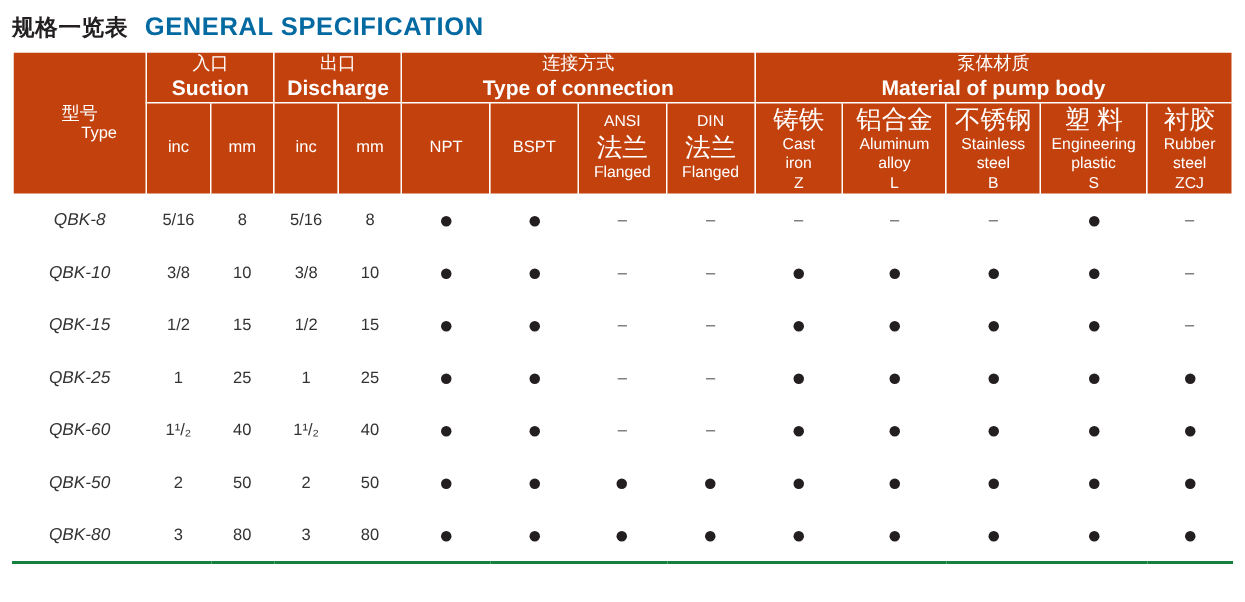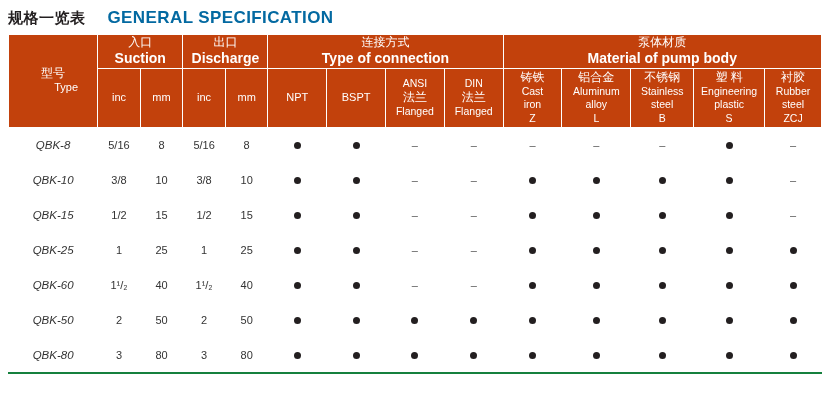--- a/index.html
+++ b/index.html
@@ -17,21 +17,21 @@
   .page {
     position: relative;
     width: 830px;
     height: 401px;
     box-sizing: border-box;
   }
   .title-bar {
     display: flex;
     align-items: baseline;
     padding: 8px 0 6px 8px;
-    gap: 22px;
+    gap: 11px;
   }
   .title-cn {
     font-size: 15px;
     font-weight: bold;
     color: #231f20;
     letter-spacing: 0.5px;
   }
   .title-en {
     font-size: 17px;
     font-weight: bold;
@@ -52,21 +52,21 @@
   }
   thead th {
     background: #c2410c;
     color: #ffffff;
     font-weight: normal;
     line-height: 1.25;
     font-size: 11px;
   }
   th .cn {
     display: block;
-    font-size: 12px;
+    font-size: 17px;
   }
   th .en {
     display: block;
     font-size: 10.5px;
   }
   th.model-head {
     font-size: 12px;
   }
   th.model-head .cn { font-size: 12px; }
   th.model-head .en { font-size: 11px; margin-left: 26px; }

